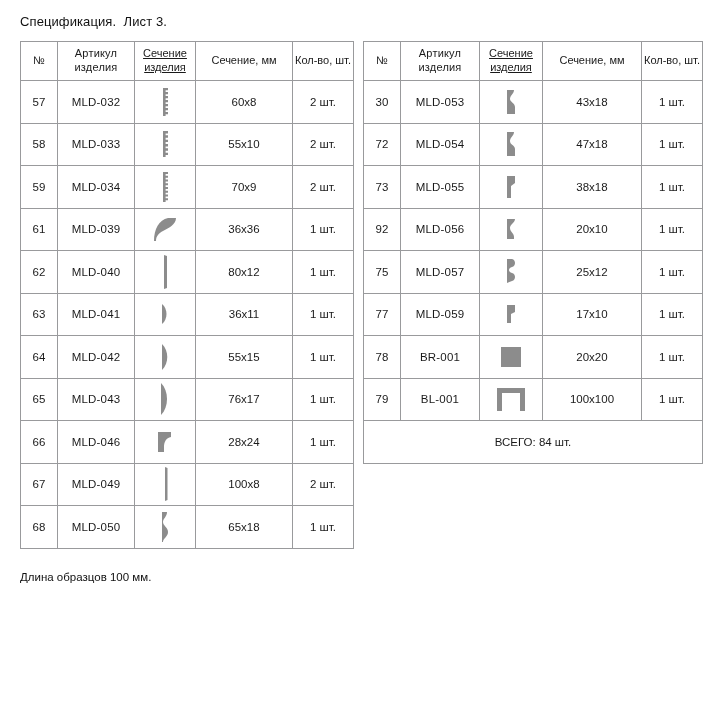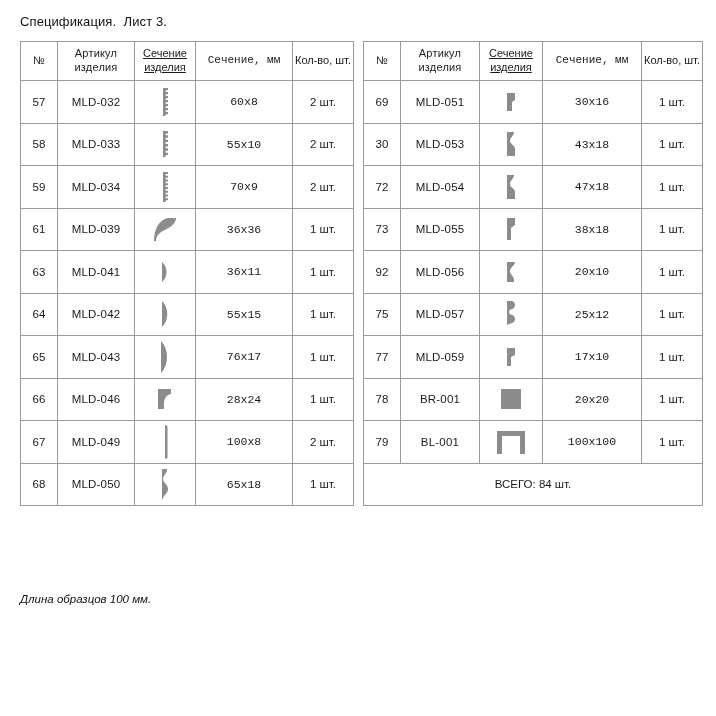--- a/index.html
+++ b/index.html
@@ -53,21 +53,21 @@
     height: 38px;
     line-height: 1.25;
     font-size: 11px;
   }
   .spec-table tbody td {
     height: 41.5px;
   }
   .c-num    { width: 36px; }
   .c-art    { width: 76px; font-size: 12px; letter-spacing: 0.2px;}
   .c-shape  { width: 60px; text-decoration: underline; }
-  .c-sect   { width: 96px; font-size: 12px; font-family: Liberation Mono, monospace; }
+  .c-sect   { width: 96px; font-size: 12px; }
   .c-qty    { width: 60px; font-size: 11.5px; }
 
   .right .c-num   { width: 36px; }
   .right .c-art   { width: 78px; }
   .right .c-shape { width: 62px; }
   .right .c-sect  { width: 98px; }
   .right .c-qty   { width: 60px; }
 
   .hdr-line { display: block; }
 
@@ -83,24 +83,23 @@
     align-items: center;
     justify-content: center;
     height: 100%;
     width: 100%;
   }
   .shape-wrap svg { display: block; }
 
   .footnote {
     position: absolute;
     left: 20px;
-    top: 593px;
+    top: 571px;
     font-size: 11.5px;
     color: #111;
-    font-style: italic;
   }
 </style>
 </head>
 <body>
 
 <div id="page">
 
   <div class="title">Спецификация.  Лист 3.</div>
 
   <table class="spec-table left">
@@ -166,20 +165,33 @@
             <span class="shape-wrap">
               <svg width="28" height="28" viewBox="0 0 28 28">
                 <path d="M3,26 C3,14 8,5 17,3 L25,3 C25,9 18,13 12,16 C8,18 5,21 5,26 Z" fill="#8c8c8c"></path>
               </svg>
             </span>
           </td>
           <td class="c-sect">36x36</td>
           <td class="c-qty">1 шт.</td>
         </tr>
         <tr>
+          <td class="c-num">62</td>
+          <td class="c-art">MLD-040</td>
+          <td class="c-shape">
+            <span class="shape-wrap">
+              <svg width="10" height="38" viewBox="0 0 10 38">
+                <path d="M4,2 L7,3 L7,35 L4,36 Z" fill="#8c8c8c"></path>
+              </svg>
+            </span>
+          </td>
+          <td class="c-sect">80x12</td>
+          <td class="c-qty">1 шт.</td>
+        </tr>
+        <tr>
           <td class="c-num">63</td>
           <td class="c-art">MLD-041</td>
           <td class="c-shape">
             <span class="shape-wrap">
               <svg width="14" height="24" viewBox="0 0 14 24">
                 <path d="M4,2 C10,7 10,17 4,22 L4,2 Z" fill="#8c8c8c"></path>
               </svg>
             </span>
           </td>
           <td class="c-sect">36x11</td>
@@ -264,33 +276,20 @@
         <th class="c-shape">
           <span class="hdr-line">Сечение</span>
           <span class="hdr-line">изделия</span>
         </th>
         <th class="c-sect">Сечение, мм</th>
         <th class="c-qty">Кол-во, шт.</th>
       </tr>
     </thead>
     <tbody id="right-body">
         <tr>
-          <td class="c-num">69</td>
-          <td class="c-art">MLD-051</td>
-          <td class="c-shape">
-            <span class="shape-wrap">
-              <svg width="16" height="22" viewBox="0 0 16 22">
-                <path d="M4,2 L12,2 L12,9 L9,11 L9,20 L4,20 Z" fill="#8c8c8c"></path>
-              </svg>
-            </span>
-          </td>
-          <td class="c-sect">30x16</td>
-          <td class="c-qty">1 шт.</td>
-        </tr>
-        <tr>
           <td class="c-num">30</td>
           <td class="c-art">MLD-053</td>
           <td class="c-shape">
             <span class="shape-wrap">
               <svg width="16" height="28" viewBox="0 0 16 28">
                 <path d="M4,2 L11,2 C11,6 7,7 7,11 C7,14 12,15 12,19 L12,26 L4,26 Z" fill="#8c8c8c"></path>
               </svg>
             </span>
           </td>
           <td class="c-sect">43x18</td>

